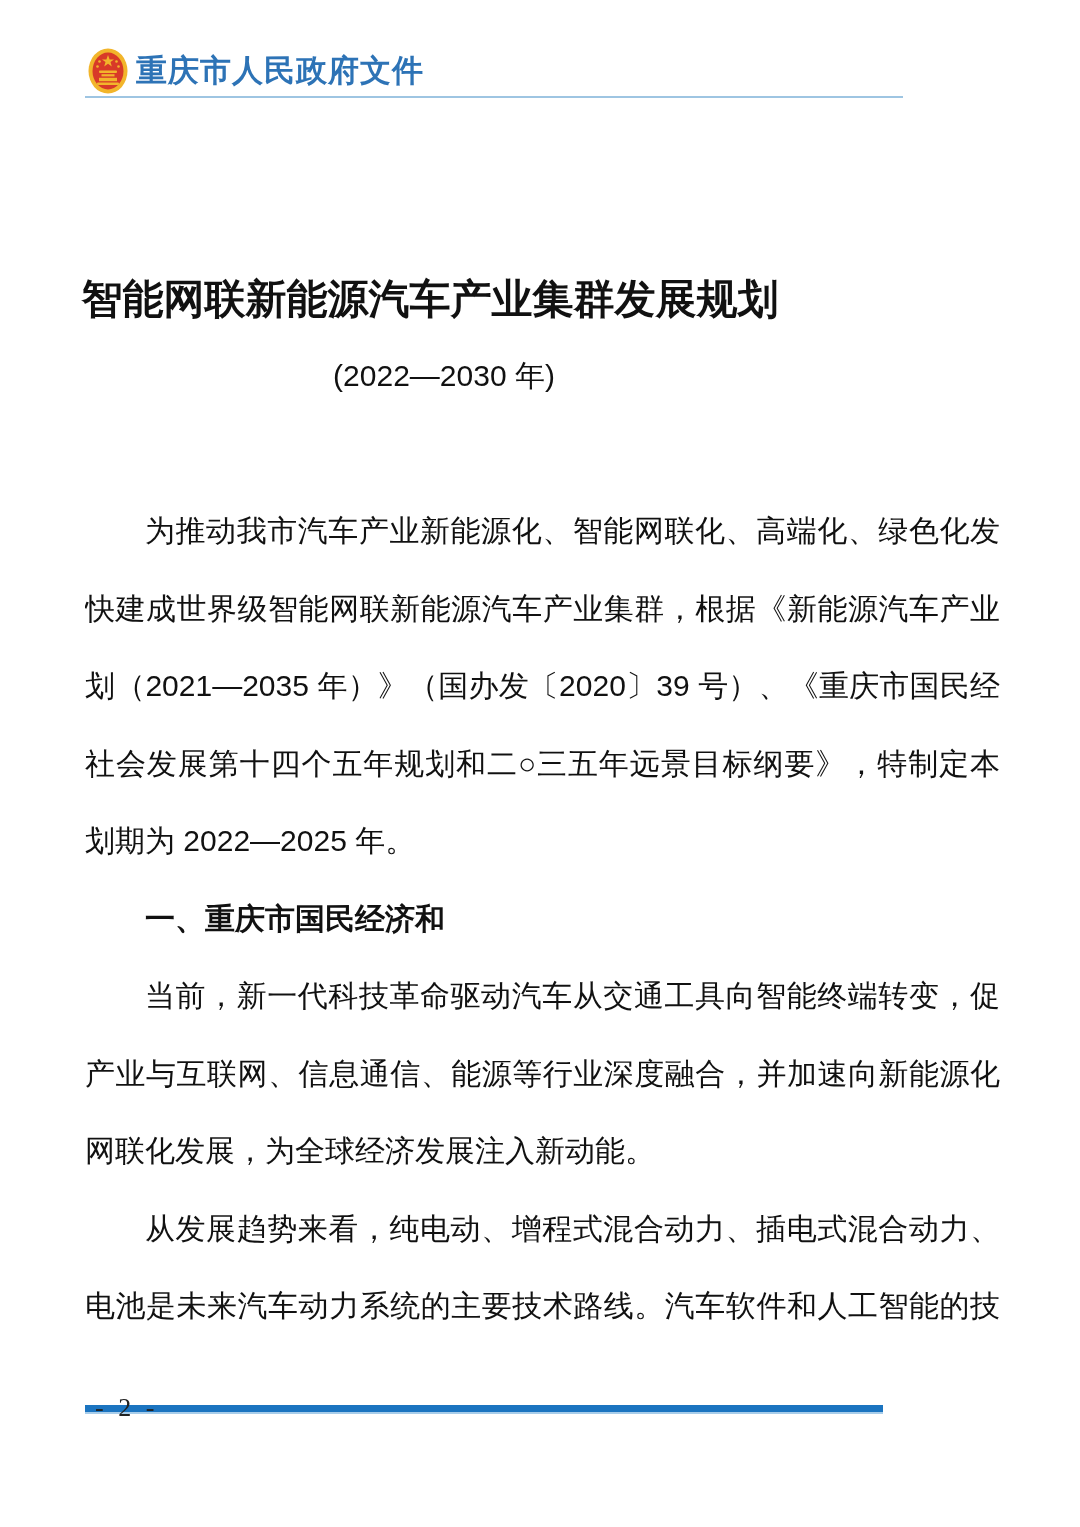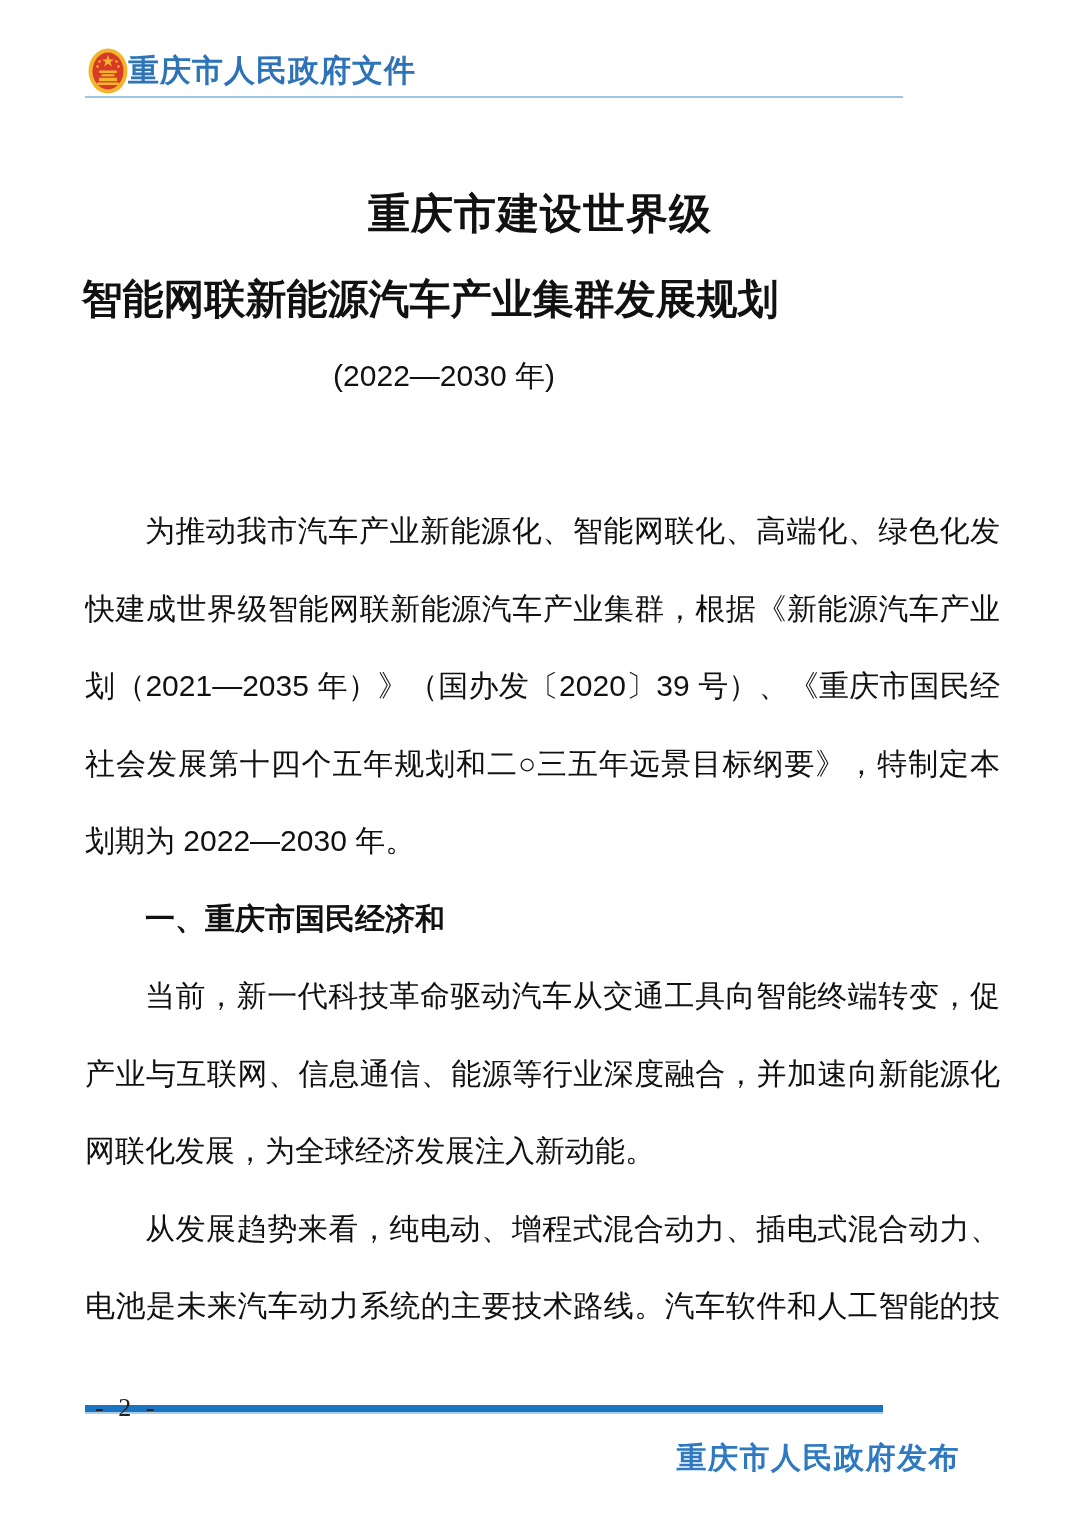--- a/index.html
+++ b/index.html
@@ -17,20 +17,21 @@
     color: #1a1a1a;
   }
 
   
   .header {
     position: absolute;
     top: 48px;
     left: 88px;
     display: flex;
     align-items: center;
+    gap: 8px;
     justify-content: space-between;
   }
   .emblem {
     width: 40px;
     height: 46px;
     flex: 0 0 auto;
   }
   .header-title {
     font-family: "Liberation Serif", serif;
     font-weight: bold;
@@ -161,35 +162,33 @@
       <circle cx="30.5" cy="18.5" r="1.3" fill="#f2b52b"></circle>
       <rect x="11" y="22.5" width="18" height="2.4" rx="1" fill="#f2b52b"></rect>
       <rect x="13.5" y="26.2" width="13" height="2.2" fill="#f2b52b"></rect>
       <rect x="11" y="29.8" width="18" height="3.4" fill="#f2b52b"></rect>
       <rect x="9" y="34.6" width="22" height="2.4" rx="1" fill="#f2b52b"></rect>
     </svg>
     <div class="header-title">重庆市人民政府文件</div>
   </div>
   <div class="header-divider"></div>
 
-  <div class="doc-title-1">重庆市建设世界级</div>
   <div class="doc-title-2">智能网联新能源汽车产业集群发展规划</div>
   <div class="doc-subtitle">(2022—2030 年)</div>
 
   <div class="body-block">
     <div class="bline justify indent">为推动我市汽车产业新能源化、智能网联化、高端化、绿色化发展，加</div>
     <div class="bline justify">快建成世界级智能网联新能源汽车产业集群，根据《新能源汽车产业发展规</div>
     <div class="bline justify">划（2021—2035 年）》（国办发〔2020〕39 号）、《重庆市国民经济和</div>
     <div class="bline justify">社会发展第十四个五年规划和二○三五年远景目标纲要》，特制定本规划。规</div>
-    <div class="bline">划期为 2022—2030 年。</div>
+    <div class="bline">划期为 2022—2025 年。</div>
     <div class="bline heading indent">一、重庆市国民经济和</div>
     <div class="bline justify indent">当前，新一代科技革命驱动汽车从交通工具向智能终端转变，促使汽车</div>
     <div class="bline justify">产业与互联网、信息通信、能源等行业深度融合，并加速向新能源化和智能</div>
     <div class="bline">网联化发展，为全球经济发展注入新动能。</div>
     <div class="bline justify indent">从发展趋势来看，纯电动、增程式混合动力、插电式混合动力、燃料</div>
     <div class="bline justify">电池是未来汽车动力系统的主要技术路线。汽车软件和人工智能的技术和</div>
   </div>
 
   <div class="footer-divider"></div>
   <div class="page-number">- 2 -</div>
-  <div class="publisher">重庆市人民政府发布</div>
 
 </div>
 
 </body></html>

